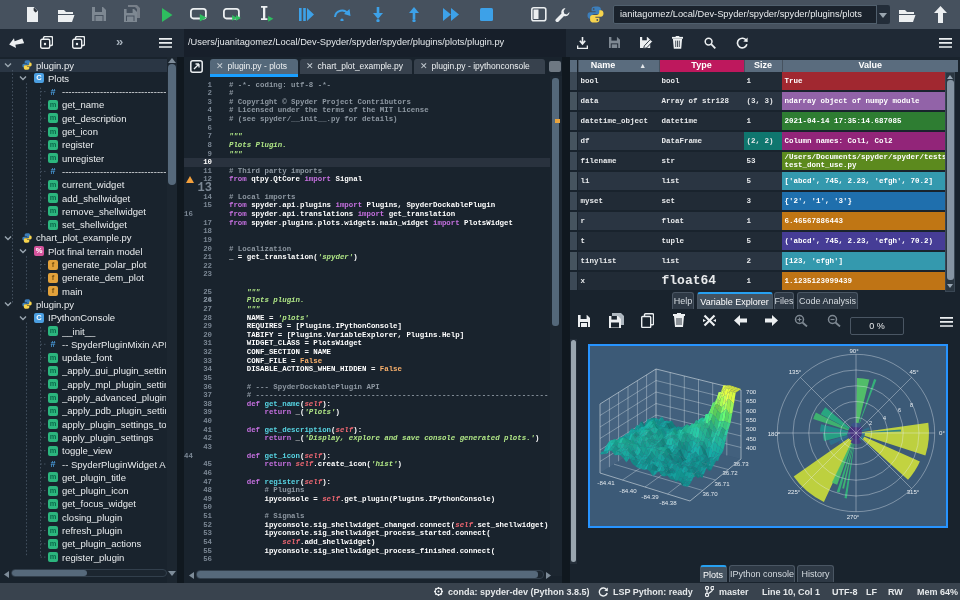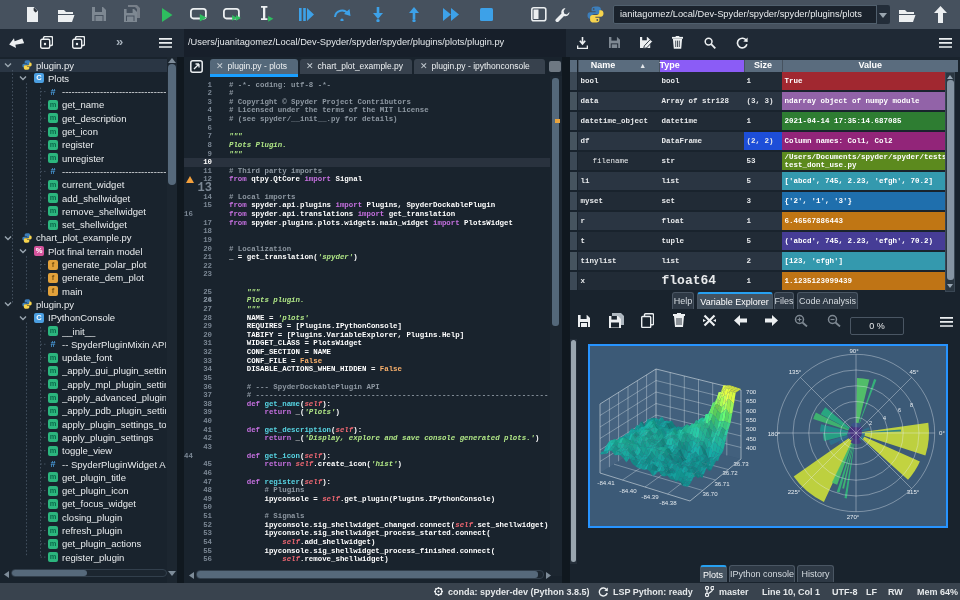--- a/index.html
+++ b/index.html
@@ -608,37 +608,36 @@
     <div class="cl" style="top:388.35px"></div>
     <div class="cl" style="top:396.98px"><span class="n">    </span><span class="k">def</span><span class="n"> </span><span class="d">register</span><span class="n">(</span><span class="i">self</span><span class="n">):</span></div>
     <div class="cl" style="top:405.61px"><span class="c">        # Plugins</span></div>
     <div class="cl" style="top:414.24px"><span class="n">        ipyconsole = </span><span class="i">self</span><span class="n">.get_plugin(Plugins.IPythonConsole)</span></div>
     <div class="cl" style="top:422.87px"></div>
     <div class="cl" style="top:431.50px"><span class="c">        # Signals</span></div>
     <div class="cl" style="top:440.13px"><span class="n">        ipyconsole.sig_shellwidget_changed.connect(</span><span class="i">self</span><span class="n">.set_shellwidget)</span></div>
     <div class="cl" style="top:448.76px"><span class="n">        ipyconsole.sig_shellwidget_process_started.connect(</span></div>
     <div class="cl" style="top:457.39px"><span class="n">            </span><span class="i">self</span><span class="n">.add_shellwidget)</span></div>
     <div class="cl" style="top:466.02px"><span class="n">        ipyconsole.sig_shellwidget_process_finished.connect(</span></div>
-    <div class="cl" style="top:474.65px"><span class="n">            </span><span class="i">self</span><span class="n">.remove_shellwidget)</span></div>
   </div>
 <div class="a" style="left:550px;top:76px;width:12px;height:500px;background:#1C2630"></div>
 <div class="a" style="left:551.5px;top:78px;width:7px;height:248px;background:#54687A;border-radius:3px"></div>
 <div class="a" style="left:555px;top:119px;width:5px;height:4px;background:#E8A33D"></div>
 <div class="a" style="left:196px;top:569.5px;width:348px;height:9px;border:1px solid #323F4C;border-radius:4px;background:#1C2630"></div>
 <div class="a" style="left:197px;top:570.5px;width:341px;height:7px;background:#56697B;border-radius:3px"></div>
 <svg class="a" style="left:189px;top:571.5px" width="5" height="7" viewBox="0 0 5 7">
     <path d="M5 0 L5 7 L0 3.5 Z" fill="#7E8C99"></path>
   </svg>
 <svg class="a" style="left:546px;top:571.5px" width="5" height="7" viewBox="0 0 5 7">
     <path d="M0 0 L0 7 L5 3.5 Z" fill="#7E8C99"></path>
   </svg>
 <div class="a" style="left:570px;top:57px;width:390px;height:526px;background:#19232D"></div>
 <div class="a" style="left:570px;top:60px;width:7px;height:11.6px;background:#5A6C7E"></div>
 <div class="a" style="left:577.5px;top:60px;width:81px;height:11.6px;background:#5A6C7E;border-left:1px solid #46525F;color:#FFFFFF;font-size:9px;font-weight:bold;text-align:center;line-height:11.6px">Name<span style="font-size:7px;margin-left:24px;color:#E4E8EB">▲</span></div>
-<div class="a" style="left:658.5px;top:60px;width:85px;height:11.6px;background:#8b5cf6;border-left:1px solid #46525F;color:#FFFFFF;font-size:9px;font-weight:bold;text-align:left;line-height:11.6px">Type</div>
+<div class="a" style="left:658.5px;top:60px;width:85px;height:11.6px;background:#be185d;border-left:1px solid #46525F;color:#FFFFFF;font-size:9px;font-weight:bold;text-align:center;line-height:11.6px">Type</div>
 <div class="a" style="left:743.5px;top:60px;width:38px;height:11.6px;background:#5A6C7E;border-left:1px solid #46525F;color:#FFFFFF;font-size:9px;font-weight:bold;text-align:center;line-height:11.6px">Size</div>
 <div class="a" style="left:781.5px;top:60px;width:176.5px;height:11.6px;background:#5A6C7E;border-left:1px solid #46525F;color:#FFFFFF;font-size:9px;font-weight:bold;text-align:center;line-height:11.6px">Value</div>
 <div class="a" style="left:570px;top:71.6px;width:7px;height:18px;background:#3C4956"></div>
 <div class="a mono" style="left:577.5px;top:71.6px;width:81px;height:18px;background:#212B36;color:#E8EAEC;font-size:7.5px;font-weight:bold;line-height:18px;padding-left:3px;white-space:nowrap;overflow:hidden">bool</div>
 <div class="a mono" style="left:658.5px;top:71.6px;width:85px;height:18px;background:#212B36;color:#E8EAEC;font-size:7.5px;font-weight:bold;line-height:18px;padding-left:3px;white-space:nowrap;overflow:hidden">bool</div>
 <div class="a mono" style="left:743.5px;top:71.6px;width:38px;height:18px;background:#212B36;color:#E8EAEC;font-size:7.5px;font-weight:bold;line-height:18px;padding-left:3px;white-space:nowrap;overflow:hidden">1</div>
 <div class="a mono" style="left:781.5px;top:71.6px;width:171.5px;height:18px;background:#A12830;color:#FFFFFF;font-size:7.5px;font-weight:bold;padding-left:3px;white-space:nowrap;overflow:hidden">
     <div style="line-height:18px">True</div>
   </div>
 <div class="a" style="left:570px;top:91.6px;width:7px;height:18px;background:#46545F"></div>
@@ -651,26 +650,26 @@
 <div class="a" style="left:570px;top:111.6px;width:7px;height:18px;background:#3C4956"></div>
 <div class="a mono" style="left:577.5px;top:111.6px;width:81px;height:18px;background:#212B36;color:#E8EAEC;font-size:7.5px;font-weight:bold;line-height:18px;padding-left:3px;white-space:nowrap;overflow:hidden">datetime_object</div>
 <div class="a mono" style="left:658.5px;top:111.6px;width:85px;height:18px;background:#212B36;color:#E8EAEC;font-size:7.5px;font-weight:bold;line-height:18px;padding-left:3px;white-space:nowrap;overflow:hidden">datetime</div>
 <div class="a mono" style="left:743.5px;top:111.6px;width:38px;height:18px;background:#212B36;color:#E8EAEC;font-size:7.5px;font-weight:bold;line-height:18px;padding-left:3px;white-space:nowrap;overflow:hidden">1</div>
 <div class="a mono" style="left:781.5px;top:111.6px;width:171.5px;height:18px;background:#2E7D32;color:#FFFFFF;font-size:7.5px;font-weight:bold;padding-left:3px;white-space:nowrap;overflow:hidden">
     <div style="line-height:18px">2021-04-14 17:35:14.687085</div>
   </div>
 <div class="a" style="left:570px;top:131.6px;width:7px;height:18px;background:#46545F"></div>
 <div class="a mono" style="left:577.5px;top:131.6px;width:81px;height:18px;background:#2A3542;color:#E8EAEC;font-size:7.5px;font-weight:bold;line-height:18px;padding-left:3px;white-space:nowrap;overflow:hidden">df</div>
 <div class="a mono" style="left:658.5px;top:131.6px;width:85px;height:18px;background:#2A3542;color:#E8EAEC;font-size:7.5px;font-weight:bold;line-height:18px;padding-left:3px;white-space:nowrap;overflow:hidden">DataFrame</div>
-<div class="a mono" style="left:743.5px;top:131.6px;width:38px;height:18px;background:#1d4ed8;color:#E8EAEC;font-size:7.5px;font-weight:bold;line-height:18px;padding-left:3px;white-space:nowrap;overflow:hidden">(2, 2)</div>
+<div class="a mono" style="left:743.5px;top:131.6px;width:38px;height:18px;background:#0f766e;color:#E8EAEC;font-size:7.5px;font-weight:bold;line-height:18px;padding-left:3px;white-space:nowrap;overflow:hidden">(2, 2)</div>
 <div class="a mono" style="left:781.5px;top:131.6px;width:171.5px;height:18px;background:#922579;color:#FFFFFF;font-size:7.5px;font-weight:bold;padding-left:3px;white-space:nowrap;overflow:hidden">
     <div style="line-height:18px">Column names: Col1, Col2</div>
   </div>
 <div class="a" style="left:570px;top:151.6px;width:7px;height:18px;background:#3C4956"></div>
-<div class="a mono" style="left:577.5px;top:151.6px;width:81px;height:18px;background:#212B36;color:#E8EAEC;font-size:7.5px;font-weight:normal;line-height:18px;padding-left:15px;white-space:nowrap;overflow:hidden">filename</div>
+<div class="a mono" style="left:577.5px;top:151.6px;width:81px;height:18px;background:#212B36;color:#E8EAEC;font-size:7.5px;font-weight:bold;line-height:18px;padding-left:3px;white-space:nowrap;overflow:hidden">filename</div>
 <div class="a mono" style="left:658.5px;top:151.6px;width:85px;height:18px;background:#212B36;color:#E8EAEC;font-size:7.5px;font-weight:bold;line-height:18px;padding-left:3px;white-space:nowrap;overflow:hidden">str</div>
 <div class="a mono" style="left:743.5px;top:151.6px;width:38px;height:18px;background:#212B36;color:#E8EAEC;font-size:7.5px;font-weight:bold;line-height:18px;padding-left:3px;white-space:nowrap;overflow:hidden">53</div>
 <div class="a mono" style="left:781.5px;top:151.6px;width:171.5px;height:18px;background:#5C8A1E;color:#FFFFFF;font-size:7.5px;font-weight:bold;padding-left:3px;white-space:nowrap;overflow:hidden">
     <div style="line-height:8.8px;padding-top:1px">/Users/Documents/spyder/spyder/tests,<br>test_dont_use.py</div>
   </div>
 <div class="a" style="left:570px;top:171.6px;width:7px;height:18px;background:#46545F"></div>
 <div class="a mono" style="left:577.5px;top:171.6px;width:81px;height:18px;background:#2A3542;color:#E8EAEC;font-size:7.5px;font-weight:bold;line-height:18px;padding-left:3px;white-space:nowrap;overflow:hidden">li</div>
 <div class="a mono" style="left:658.5px;top:171.6px;width:85px;height:18px;background:#2A3542;color:#E8EAEC;font-size:7.5px;font-weight:bold;line-height:18px;padding-left:3px;white-space:nowrap;overflow:hidden">list</div>
 <div class="a mono" style="left:743.5px;top:171.6px;width:38px;height:18px;background:#2A3542;color:#E8EAEC;font-size:7.5px;font-weight:bold;line-height:18px;padding-left:3px;white-space:nowrap;overflow:hidden">5</div>
 <div class="a mono" style="left:781.5px;top:171.6px;width:171.5px;height:18px;background:#3499AE;color:#FFFFFF;font-size:7.5px;font-weight:bold;padding-left:3px;white-space:nowrap;overflow:hidden">

